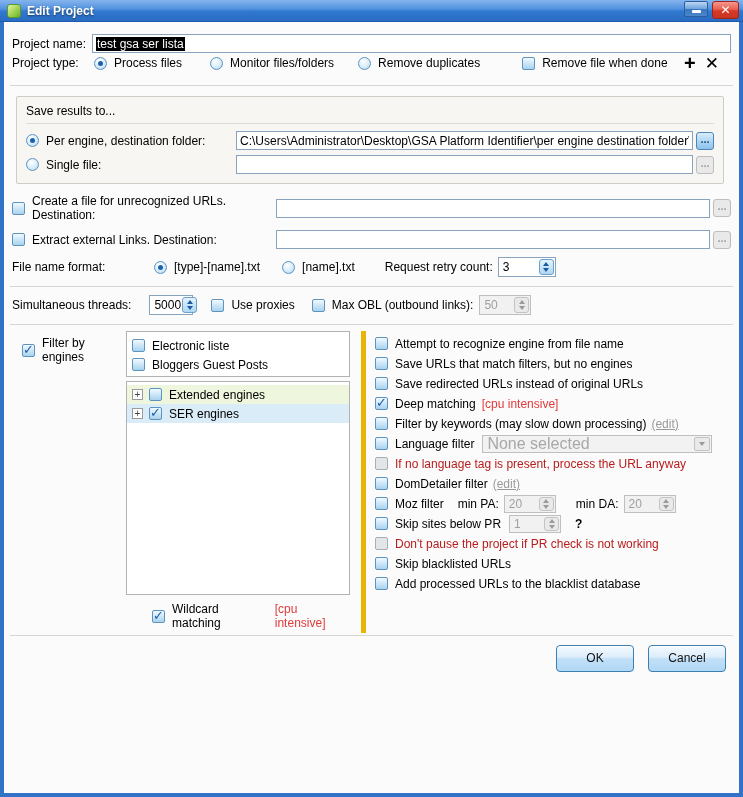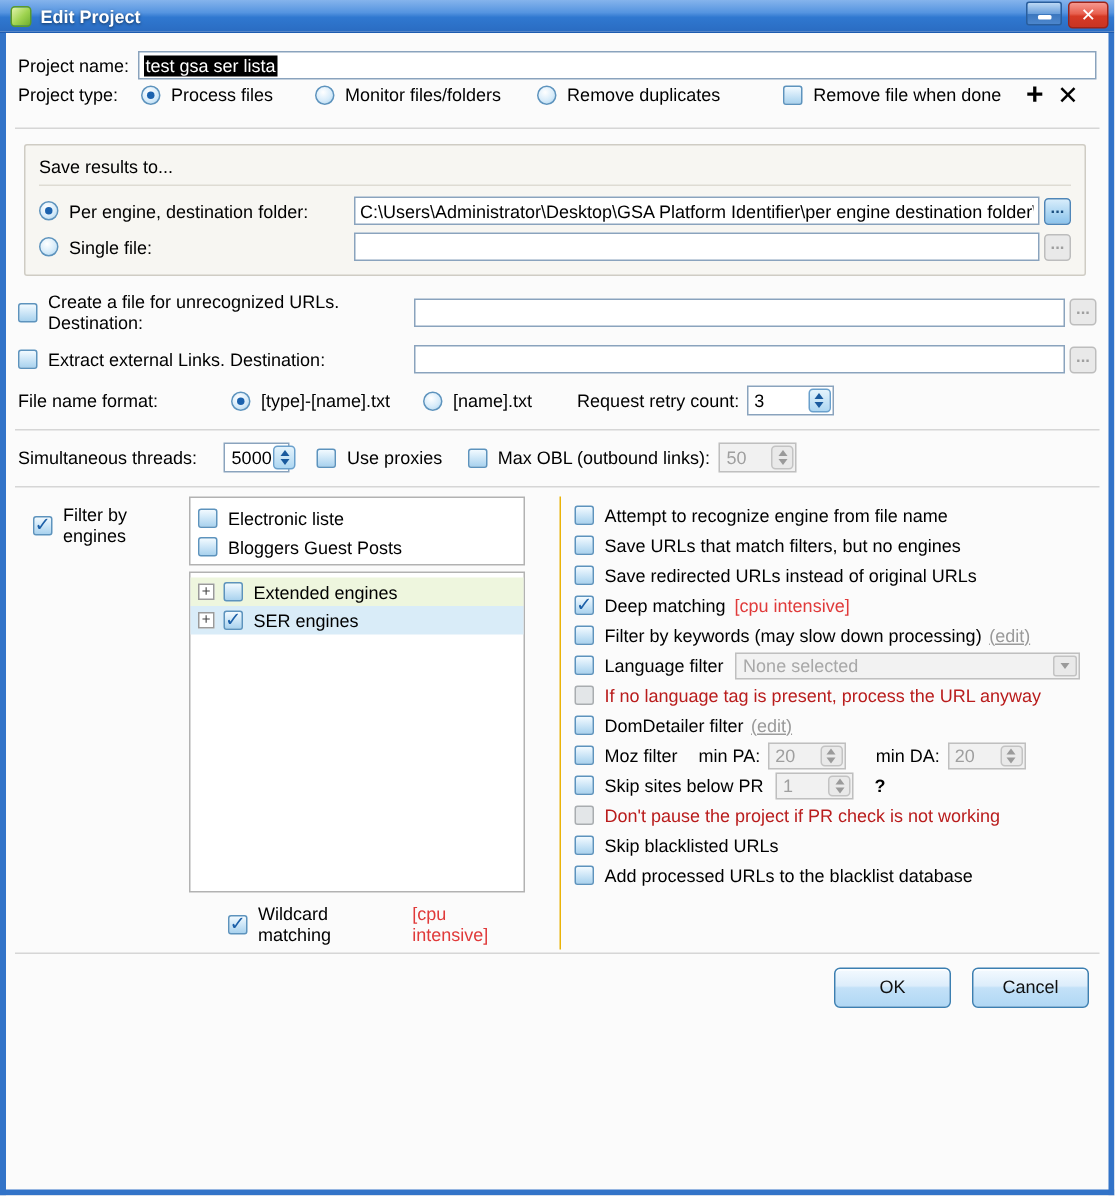--- a/index.html
+++ b/index.html
@@ -55,38 +55,38 @@
 
   .groupbox{margin:10px 15px 0 12px;background:#f7f6f2;border:1px solid #cfccc4;border-radius:2px;padding:4px 9px 9px;}
   .gb-title{font-size:12px;padding:3px 0 5px;border-bottom:1px solid #dedbd3;margin-bottom:7px;}
   .gb-row{display:flex;align-items:center;font-size:12px;margin-top:5px;}
   .gb-lbl{width:190px;flex:none;}
 
   .red{color:#e03a3a;margin-left:6px;}
   .link{color:#9a9a9a;text-decoration:underline;margin-left:5px;}
   .dis-t{color:#b91c1c;}
   .combo{width:230px;height:18px;margin-left:8px;border:1px solid #bfbfbf;background:#f2f2f2;color:#a8a8a8;
-    display:flex;align-items:center;padding-left:4px;font-size:12px;}
+    display:flex;align-items:center;padding-left:4px;font-size:16px;}
   .combo-btn{margin-left:auto;width:16px;height:14px;margin-right:1px;border:1px solid #c3c3c3;border-radius:2px;
     background:#e9e9e9;display:flex;align-items:center;justify-content:center;}
   .combo-btn .tri-dn{border-top-color:#9a9a9a;margin-top:0;}
 
   .filter-area{display:flex;margin-top:6px;font-size:12px;height:302px;}
   .fa-left{width:122px;flex:none;padding:5px 0 0 18px;}
   .fa-mid{width:224px;flex:none;}
   .listbox{border:1px solid #b2b2b2;background:#fff;padding:4px 5px 3px;height:46px;}
   .lb-row{display:flex;align-items:center;height:19px;}
   .tree{border:1px solid #b2b2b2;background:#fff;margin-top:4px;height:214px;padding-top:3px;}
   .tree-row{display:flex;align-items:center;height:19px;padding-left:5px;}
   .tree-row.ext{background:#eef6de;}
   .tree-row.ser{background:#d9ecf8;}
   .expand{width:11px;height:11px;flex:none;border:1px solid #9a9a9a;background:#fff;font-size:10px;line-height:9px;
     text-align:center;margin-right:6px;color:#444;}
   .wildcard-row{display:flex;align-items:center;margin:7px 0 0 26px;}
-  .fa-right{flex:1;border-left:1px solid #eab308;margin-left:23px;padding:3px 0 0 9px;}
+  .fa-right{flex:1;border-left:5px solid #eab308;margin-left:11px;padding:3px 0 0 9px;}
   .opt-row{display:flex;align-items:center;height:19px;margin-bottom:1px;}
 
   .btn-row{display:flex;justify-content:flex-end;gap:14px;margin:9px 13px 0 0;}
   .btn{width:78px;height:27px;border:1px solid #3c7fb1;border-radius:4px;font-size:12px;color:#111;text-align:center;line-height:25px;
     background:linear-gradient(180deg,#f4faff 0%,#dcedfb 45%,#c3e1f8 50%,#b0d7f4 100%);
     box-shadow:inset 0 1px 0 #fff;}
   .bold{font-weight:bold;}
 </style>
 </head>
 <body>

